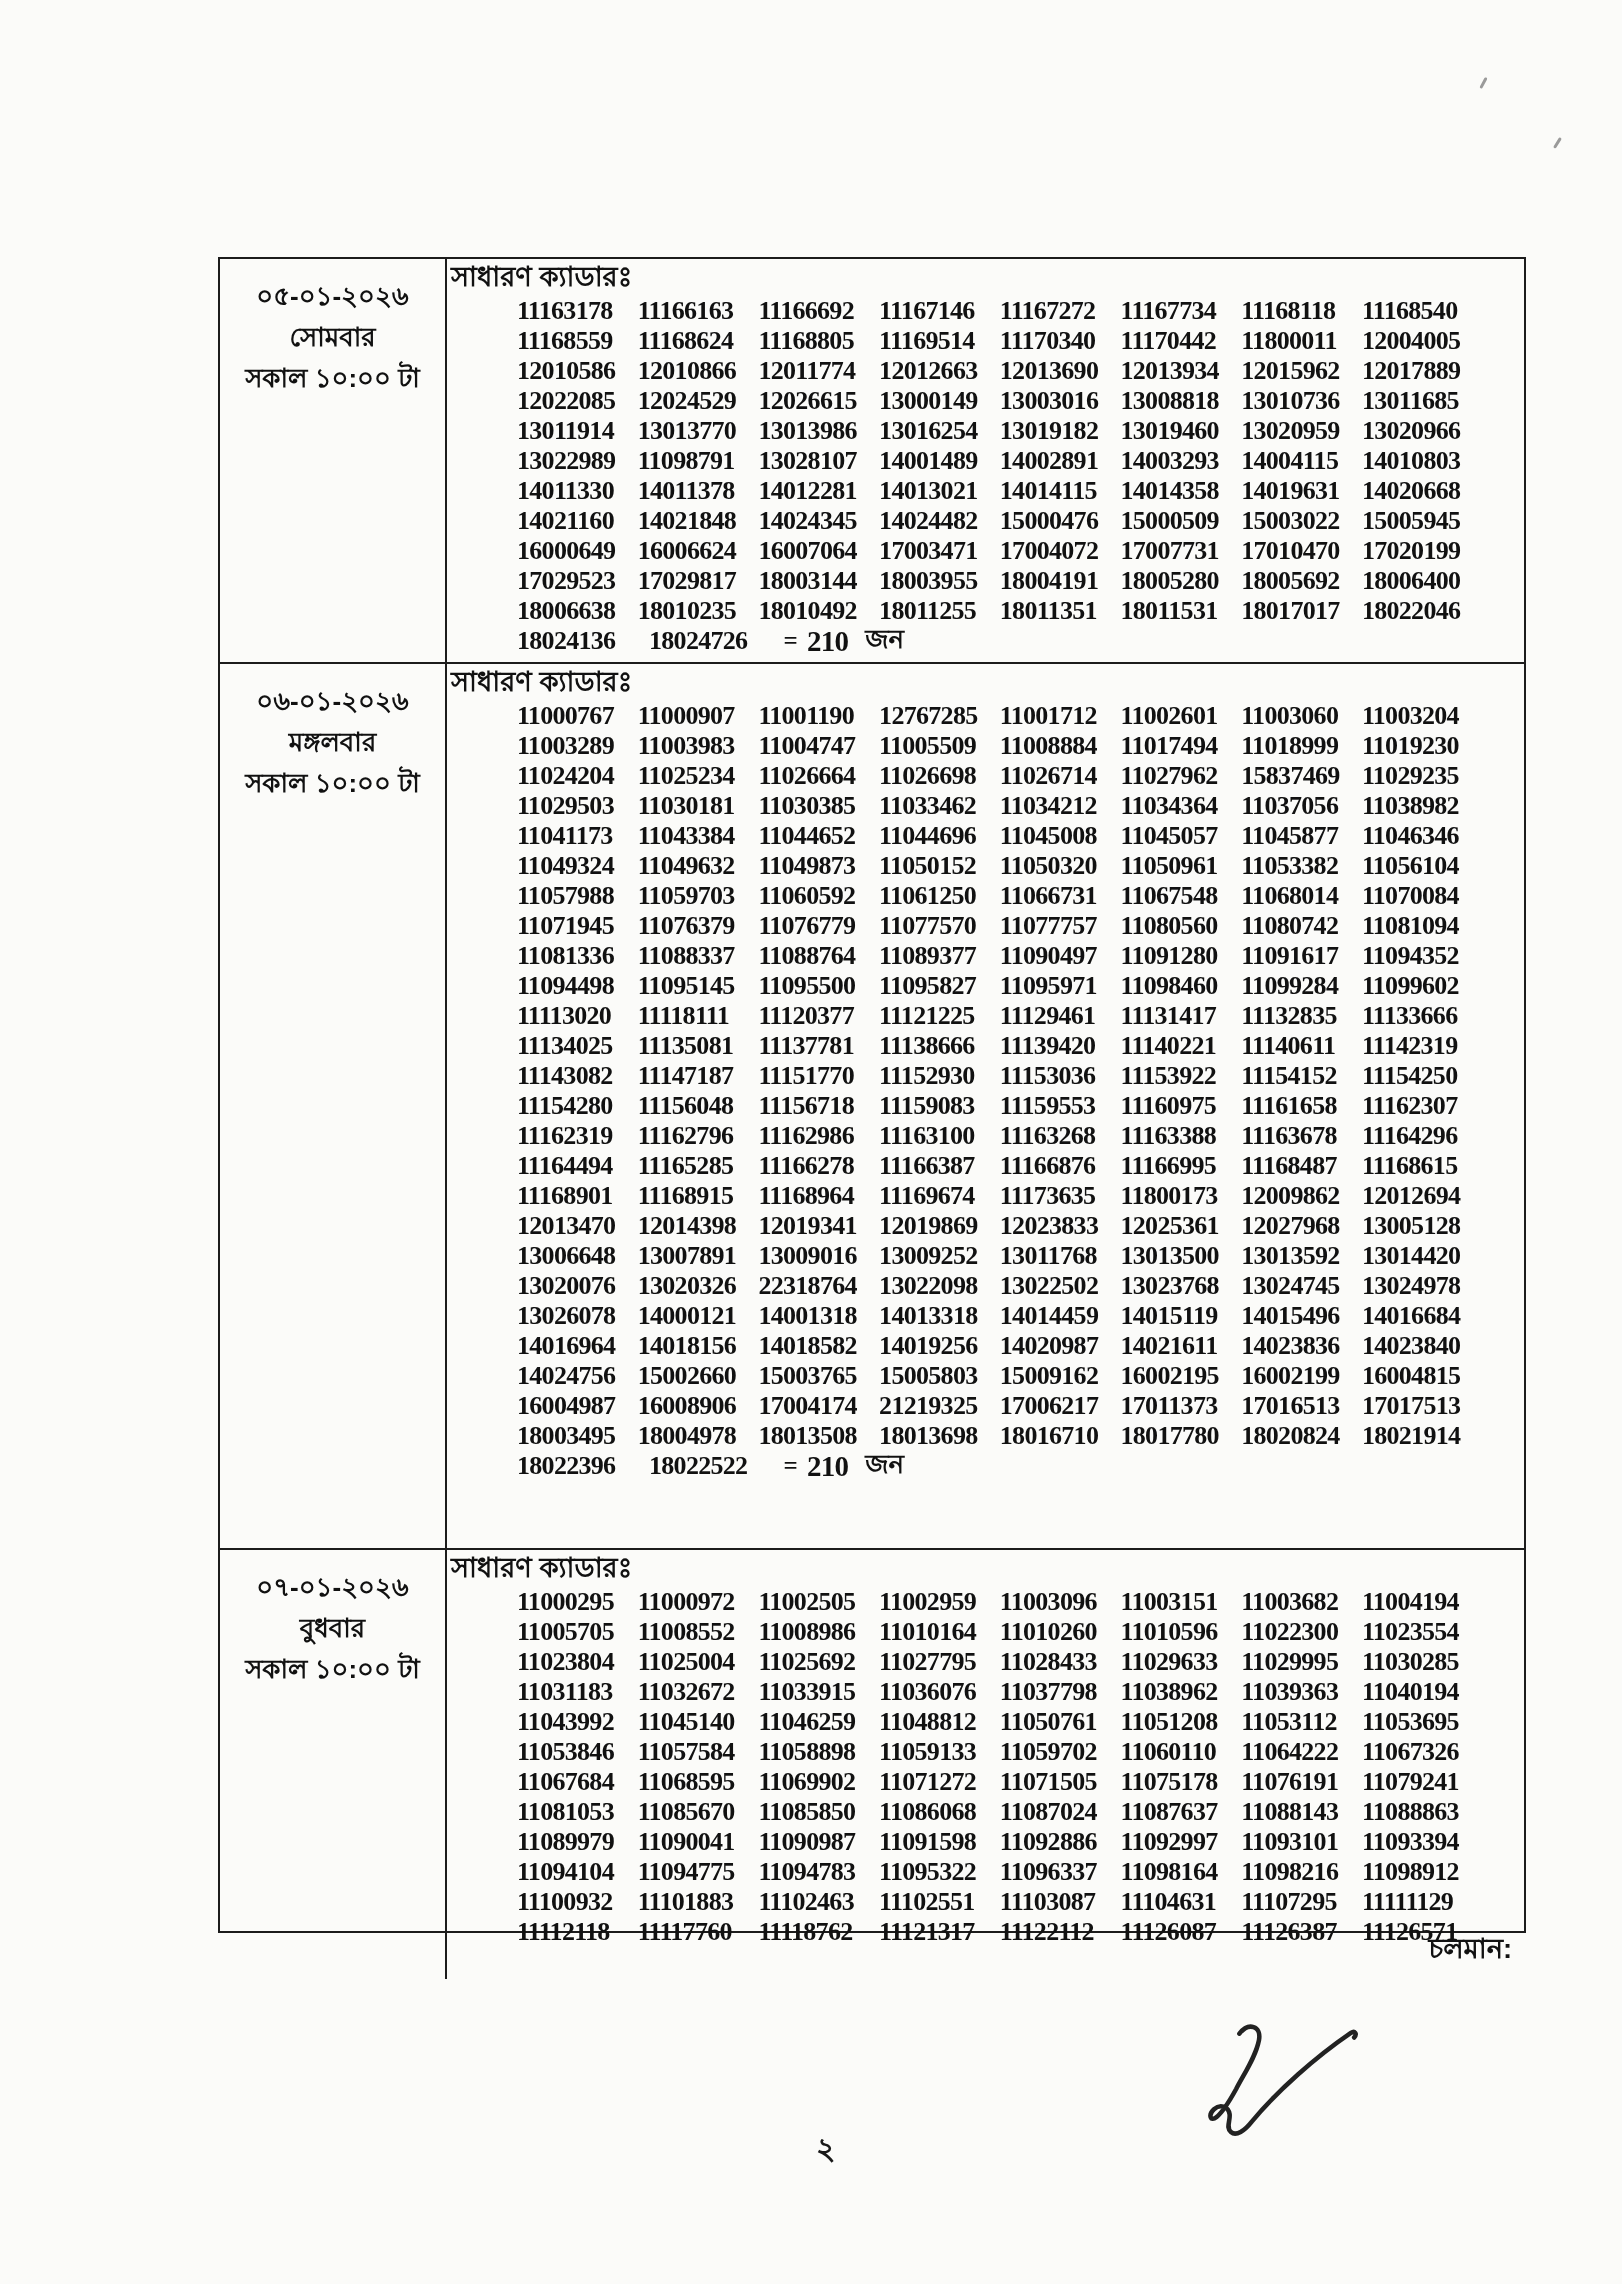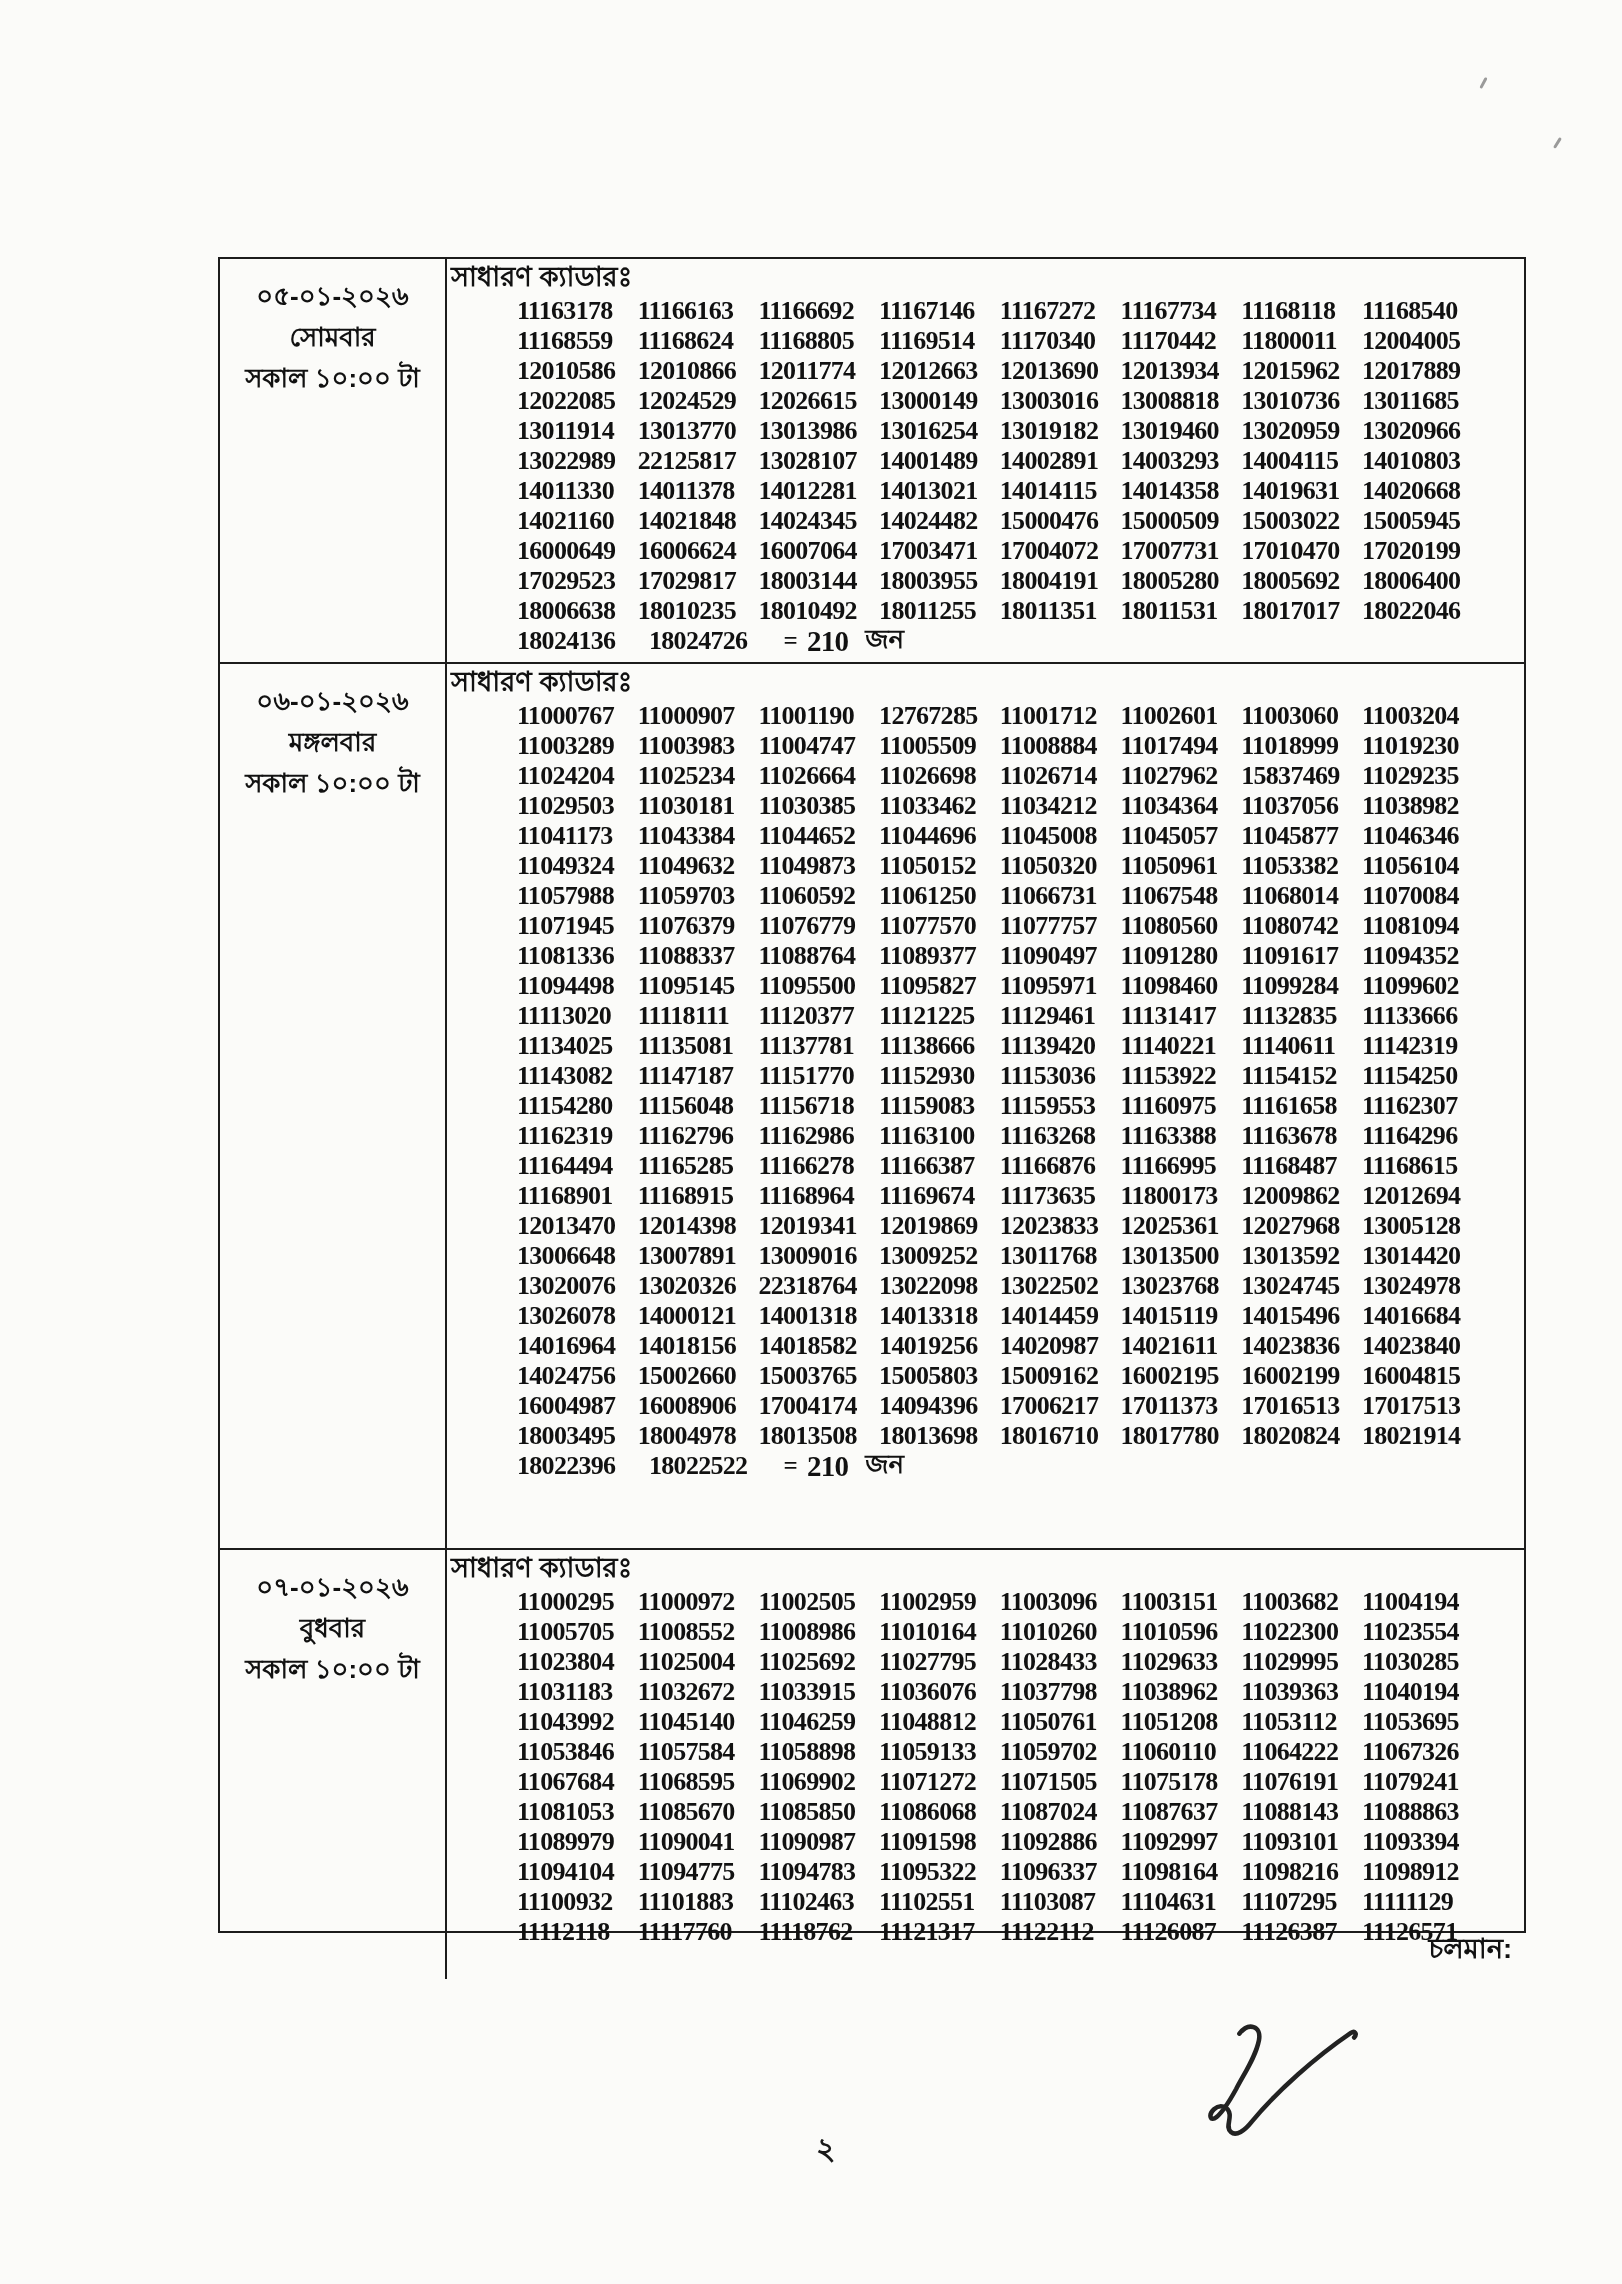--- a/index.html
+++ b/index.html
@@ -152,21 +152,21 @@
               <span class="num">13013770</span>
               <span class="num">13013986</span>
               <span class="num">13016254</span>
               <span class="num">13019182</span>
               <span class="num">13019460</span>
               <span class="num">13020959</span>
               <span class="num">13020966</span>
             </div>
             <div class="num-row full">
               <span class="num">13022989</span>
-              <span class="num">22125817</span>
+              <span class="num">11098791</span>
               <span class="num">13028107</span>
               <span class="num">14001489</span>
               <span class="num">14002891</span>
               <span class="num">14003293</span>
               <span class="num">14004115</span>
               <span class="num">14010803</span>
             </div>
             <div class="num-row full">
               <span class="num">14011330</span>
               <span class="num">14011378</span>
@@ -466,21 +466,21 @@
               <span class="num">15005803</span>
               <span class="num">15009162</span>
               <span class="num">16002195</span>
               <span class="num">16002199</span>
               <span class="num">16004815</span>
             </div>
             <div class="num-row full">
               <span class="num">16004987</span>
               <span class="num">16008906</span>
               <span class="num">17004174</span>
-              <span class="num">14094396</span>
+              <span class="num">21219325</span>
               <span class="num">17006217</span>
               <span class="num">17011373</span>
               <span class="num">17016513</span>
               <span class="num">17017513</span>
             </div>
             <div class="num-row full">
               <span class="num">18003495</span>
               <span class="num">18004978</span>
               <span class="num">18013508</span>
               <span class="num">18013698</span>

